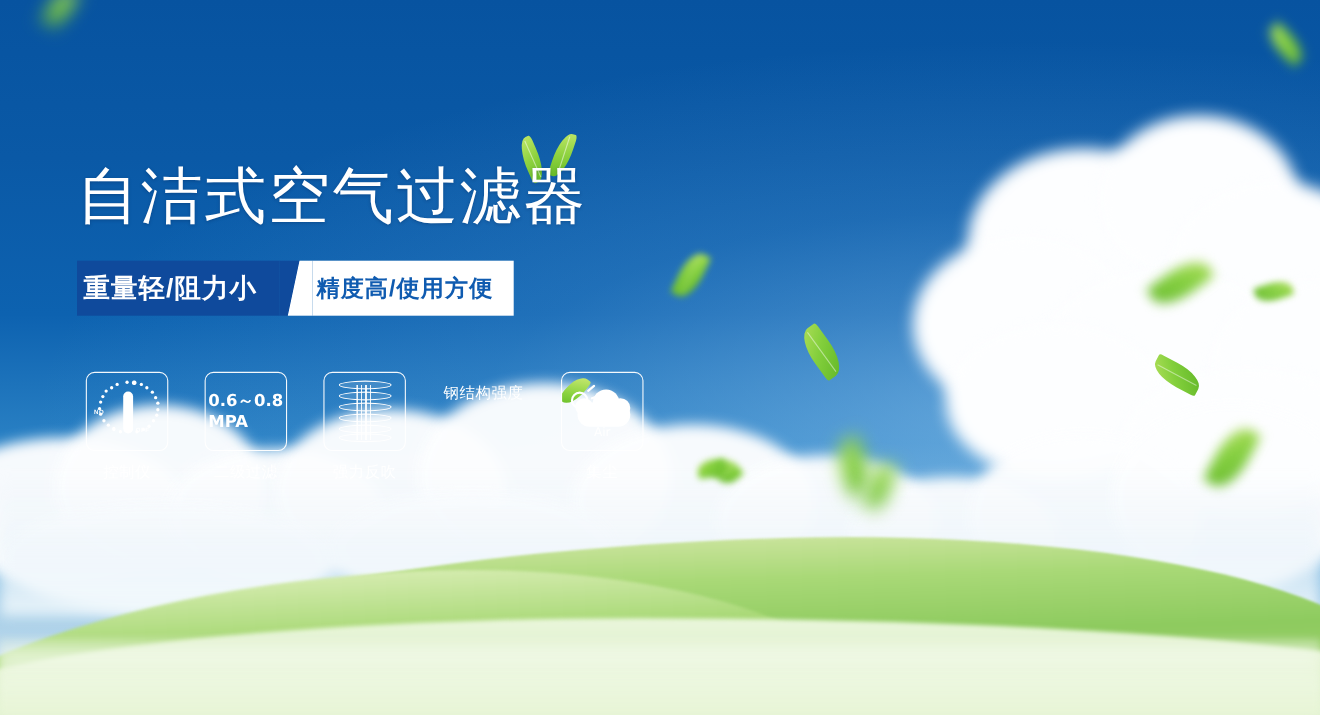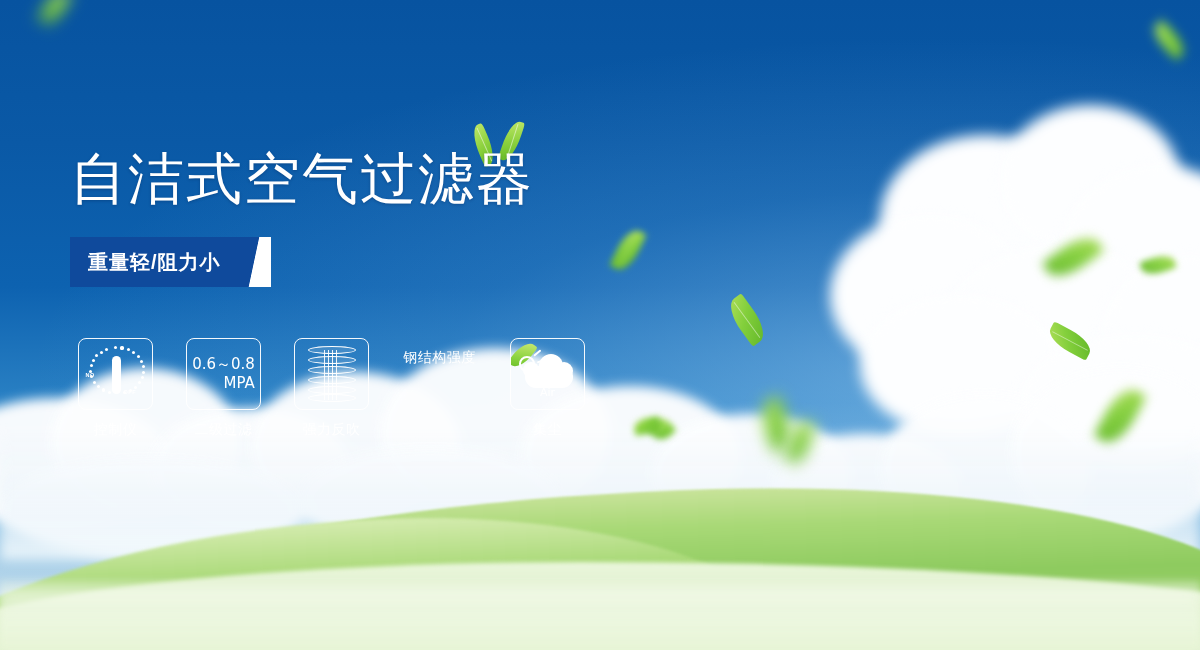--- a/index.html
+++ b/index.html
@@ -119,23 +119,23 @@
   }
 
   
   .subbar {
     position:absolute; left:70px; top:237px;
     height:50px; display:flex; align-items:stretch;
   }
   .sub-left {
     background:#0f4a9c;
     color:#ffffff;
-    font-size:20px; font-weight:bold;
+    font-size:24px; font-weight:bold;
     display:flex; align-items:center;
-    padding:0 20px 0 18px;
+    padding:0 20px 0 6px;
     letter-spacing:1px;
     position:relative; z-index:2;
   }
   .sub-div {
     width:30px;
     background:linear-gradient(102deg,#0f4a9c 0 44%, #ffffff 46% 100%);
     position:relative; z-index:1;
   }
   .sub-right {
     background:#ffffff;
@@ -157,21 +157,21 @@
     border:1.5px solid rgba(255,255,255,0.95);
     border-radius:8px;
     display:flex; flex-direction:column;
     align-items:center; justify-content:center;
     color:#ffffff;
     position:relative;
     overflow:hidden;
   }
   .ftext {
     font-size:15px; line-height:19px;
-    text-align:right; font-weight:400;
+    text-align:left; font-weight:700;
     letter-spacing:0px;
     font-family:"DejaVu Sans","Liberation Sans",sans-serif;
   }
   .flabel {
     margin-top:11px;
     text-align:center;
     color:#ffffff;
     font-size:14px;
     letter-spacing:0.5px;
     white-space:nowrap;
@@ -323,20 +323,21 @@
     <div class="sleaf right">
         <div class="v"></div>
       </div>
   </div>
 
   <div class="title">自洁式空气过滤器</div>
 
   <div class="subbar">
     <div class="sub-left">重量轻/阻力小</div>
     <div class="sub-div"></div>
+    <div class="sub-right">精度高/使用方便</div>
   </div>
 
   <div class="features">
 
     <div class="feature">
       <div class="fbox">
         <div class="gauge">
           <div class="dots">
             <div class="gdot" style="left:28.4px;top:1.0px;"></div>
             <div class="gdot" style="left:34.9px;top:1.4px;"></div>

